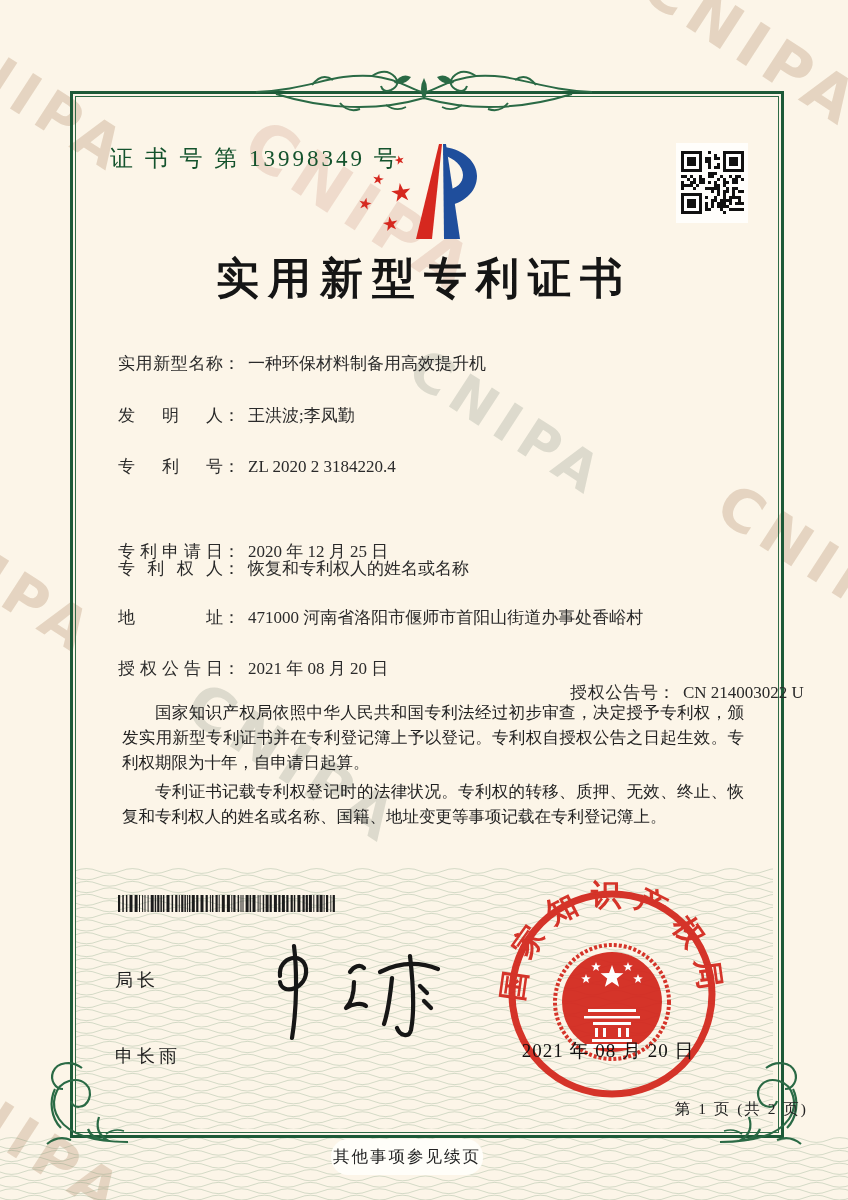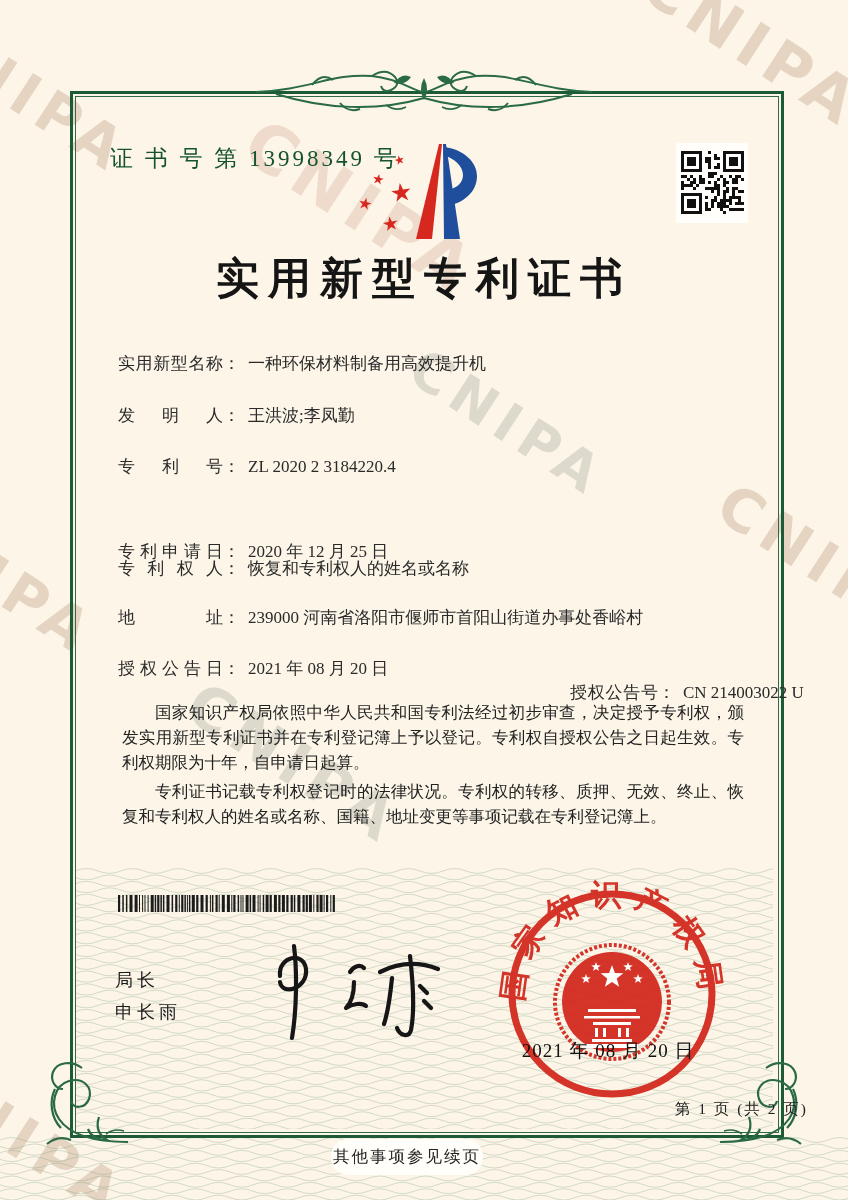--- a/index.html
+++ b/index.html
@@ -254,21 +254,21 @@
   <div class="frow" style="top:455px;">
     <span class="jlabel">专利号</span><span class="colon">：</span><span>ZL 2020 2 3184220.4</span>
   </div>
   <div class="frow" style="top:506px;margin-top:34px;">
     <span class="jlabel">专利申请日</span><span class="colon">：</span><span>2020 年 12 月 25 日</span>
   </div>
   <div class="frow" style="top:557px;">
     <span class="jlabel">专利权人</span><span class="colon">：</span><span>恢复和专利权人的姓名或名称</span>
   </div>
   <div class="frow" style="top:606px;">
-    <span class="jlabel">地址</span><span class="colon">：</span><span>239000 河南省洛阳市偃师市首阳山街道办事处香峪村</span>
+    <span class="jlabel">地址</span><span class="colon">：</span><span>471000 河南省洛阳市偃师市首阳山街道办事处香峪村</span>
   </div>
   <div class="frow" style="top:657px;width:630px;">
     <span class="jlabel">授权公告日</span><span class="colon">：</span><span>2021 年 08 月 20 日</span>
     <span class="grant2">
       <span class="jlabel">授权公告号</span><span class="colon">：</span><span>CN 214003022 U</span>
     </span>
   </div>
 
   <div class="body-text">
     <p>国家知识产权局依照中华人民共和国专利法经过初步审查，决定授予专利权，颁发实用新型专利证书并在专利登记簿上予以登记。专利权自授权公告之日起生效。专利权期限为十年，自申请日起算。</p>
@@ -334,21 +334,21 @@
       <rect x="195.3" y="0" width="1" height="17" fill="#1b1b1b"></rect>
       <rect x="198.4" y="0" width="2.2" height="17" fill="#1b1b1b"></rect>
       <rect x="201.6" y="0" width="3" height="17" fill="#1b1b1b"></rect>
       <rect x="205.6" y="0" width="1" height="17" fill="#1b1b1b"></rect>
       <rect x="208.0" y="0" width="2.2" height="17" fill="#1b1b1b"></rect>
       <rect x="212.3" y="0" width="1" height="17" fill="#1b1b1b"></rect>
       <rect x="214.7" y="0" width="2.2" height="17" fill="#1b1b1b"></rect>
     </svg>
 
   <div class="signer" style="top:968px;">局长</div>
-  <div class="signer" style="top:1000px;">申长雨</div>
+  <div class="signer" style="top:1044px;">申长雨</div>
 
   <svg class="signature" width="200" height="110" viewBox="0 0 200 110">
     <g stroke="#161616" fill="none" stroke-width="4.2" stroke-linecap="round" stroke-linejoin="round">
       <path d="M28,38 C26,18 52,13 54,31 C56,51 30,58 28,44"></path>
       <path d="M42,8 C45,32 45,70 40,100"></path>
       <path d="M98,34 C102,28 108,26 112,30"></path>
       <path d="M102,44 C102,56 100,64 94,70 C100,66 110,64 114,68"></path>
       <path d="M128,34 C148,24 168,24 186,31"></path>
       <path d="M140,40 C138,60 136,74 132,86"></path>
       <path d="M158,18 C161,44 163,72 159,92 C157,100 148,98 145,90"></path>

